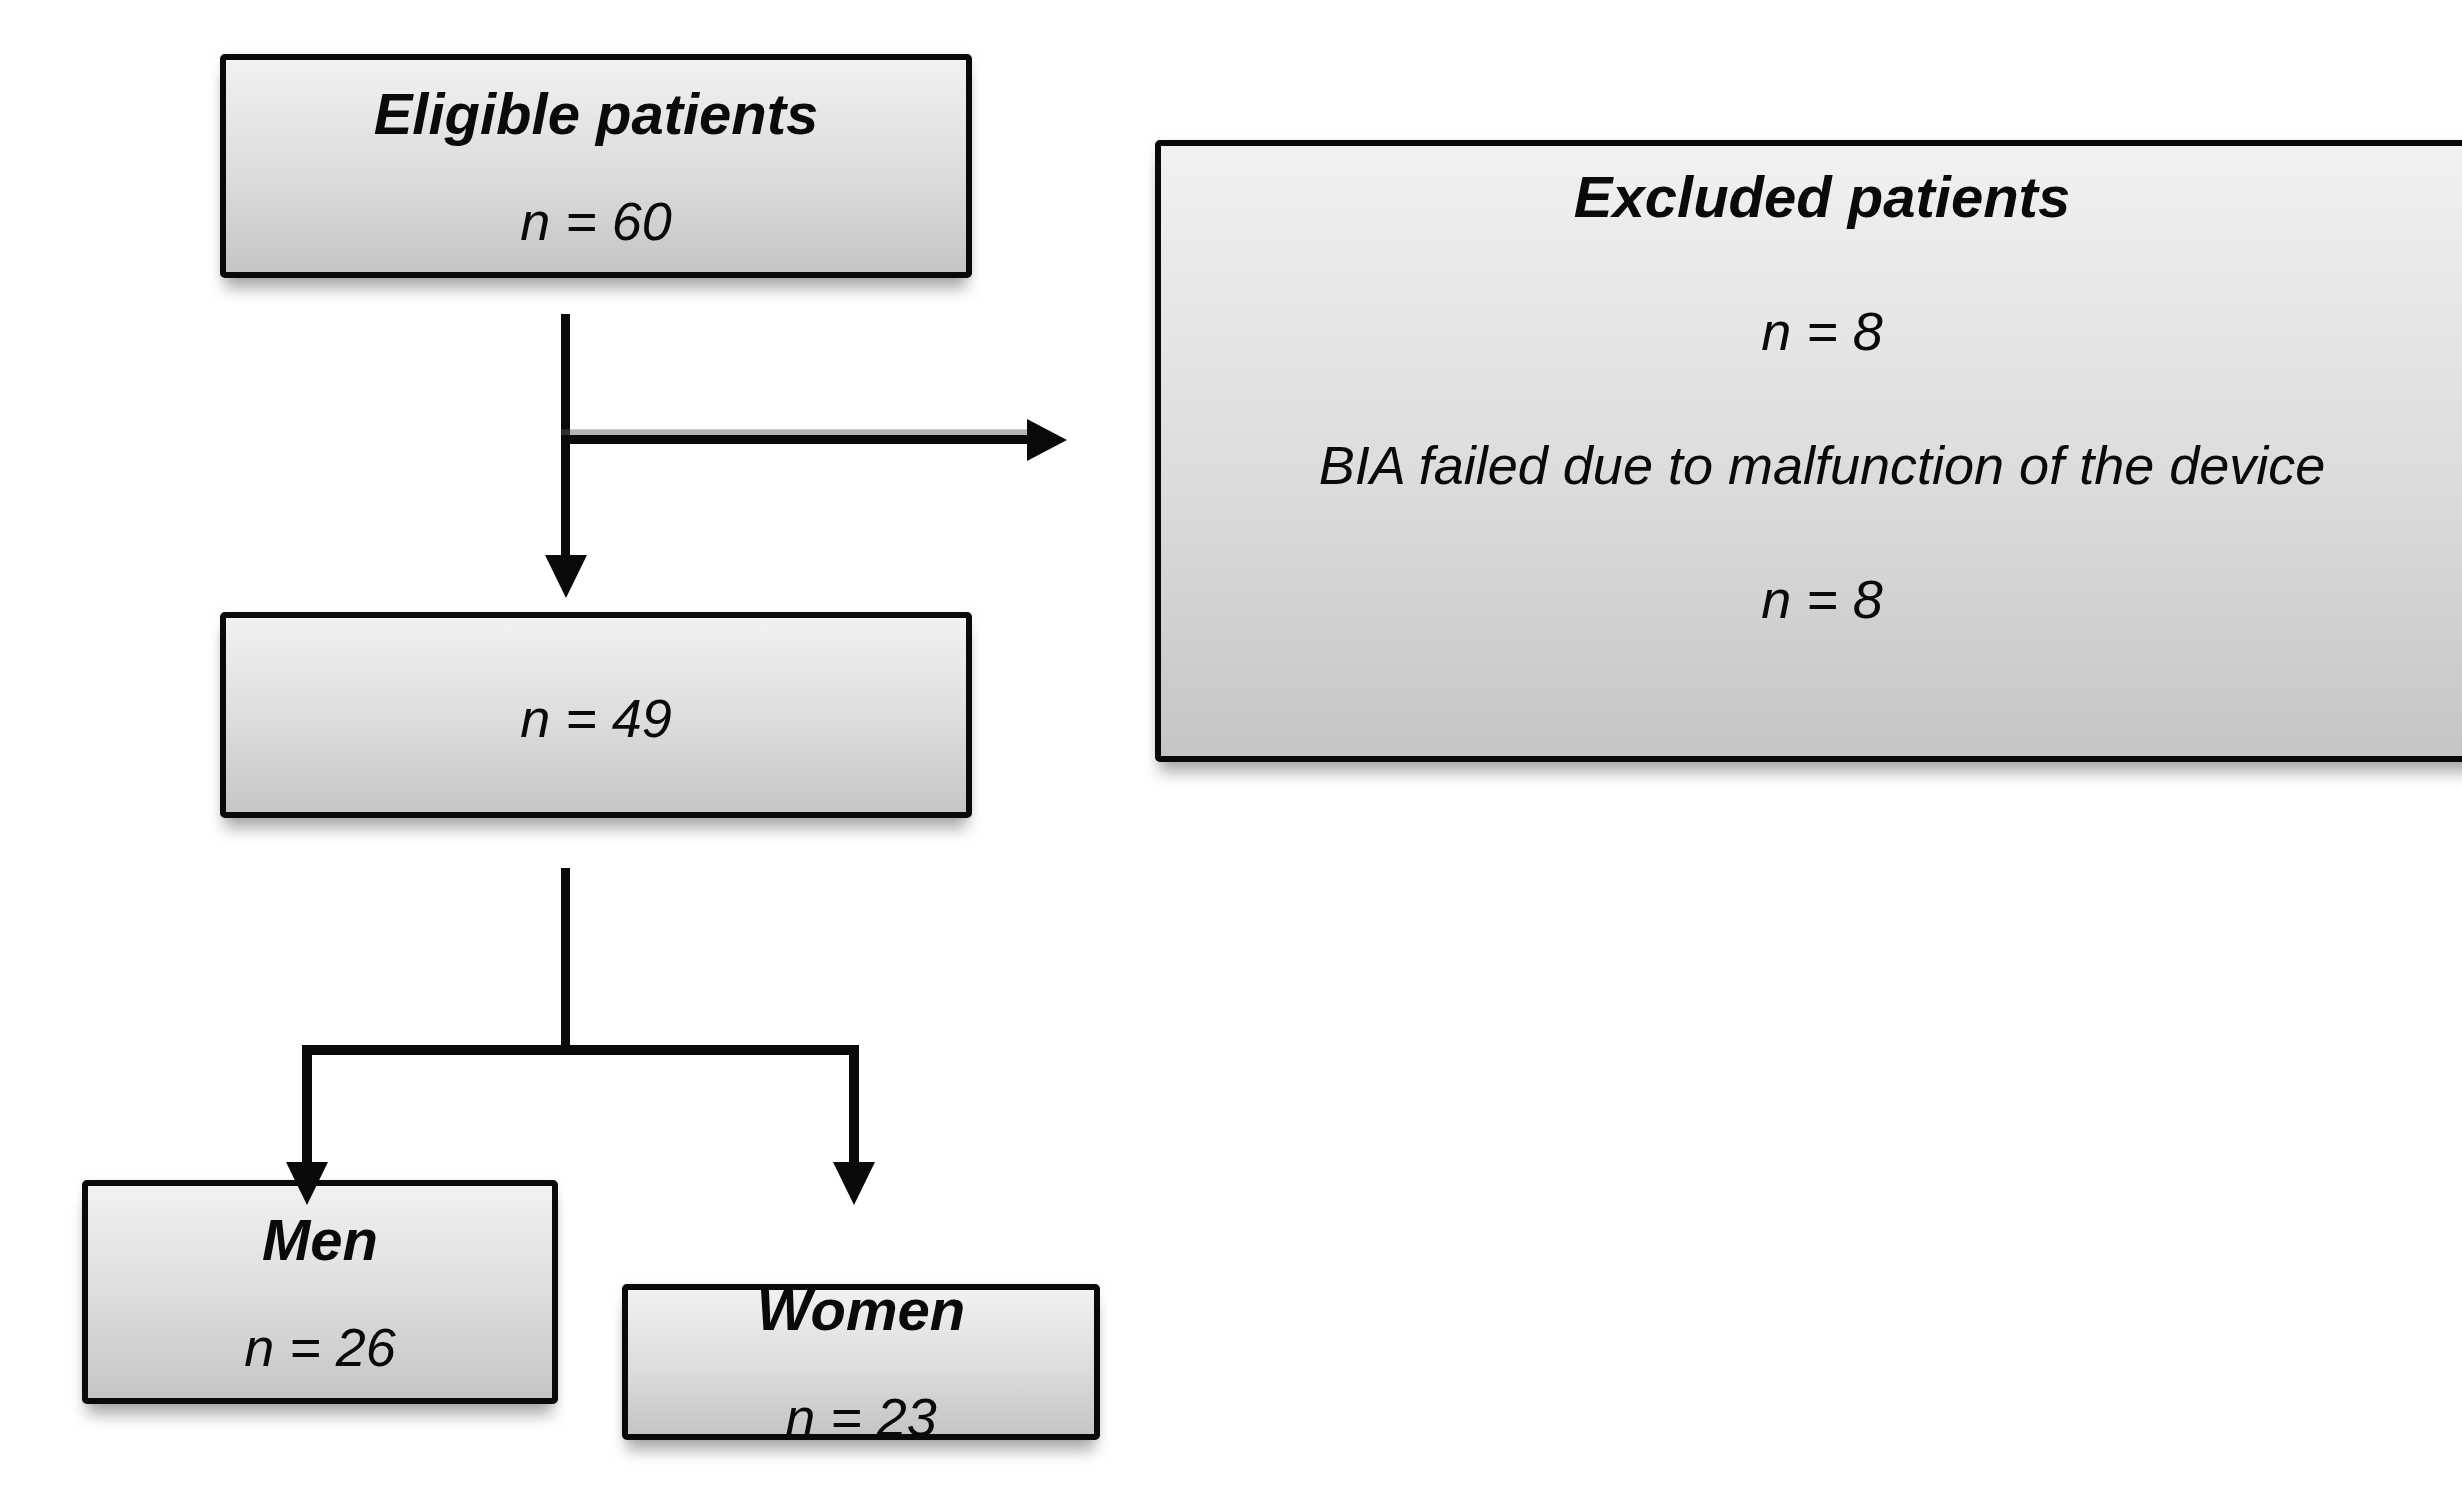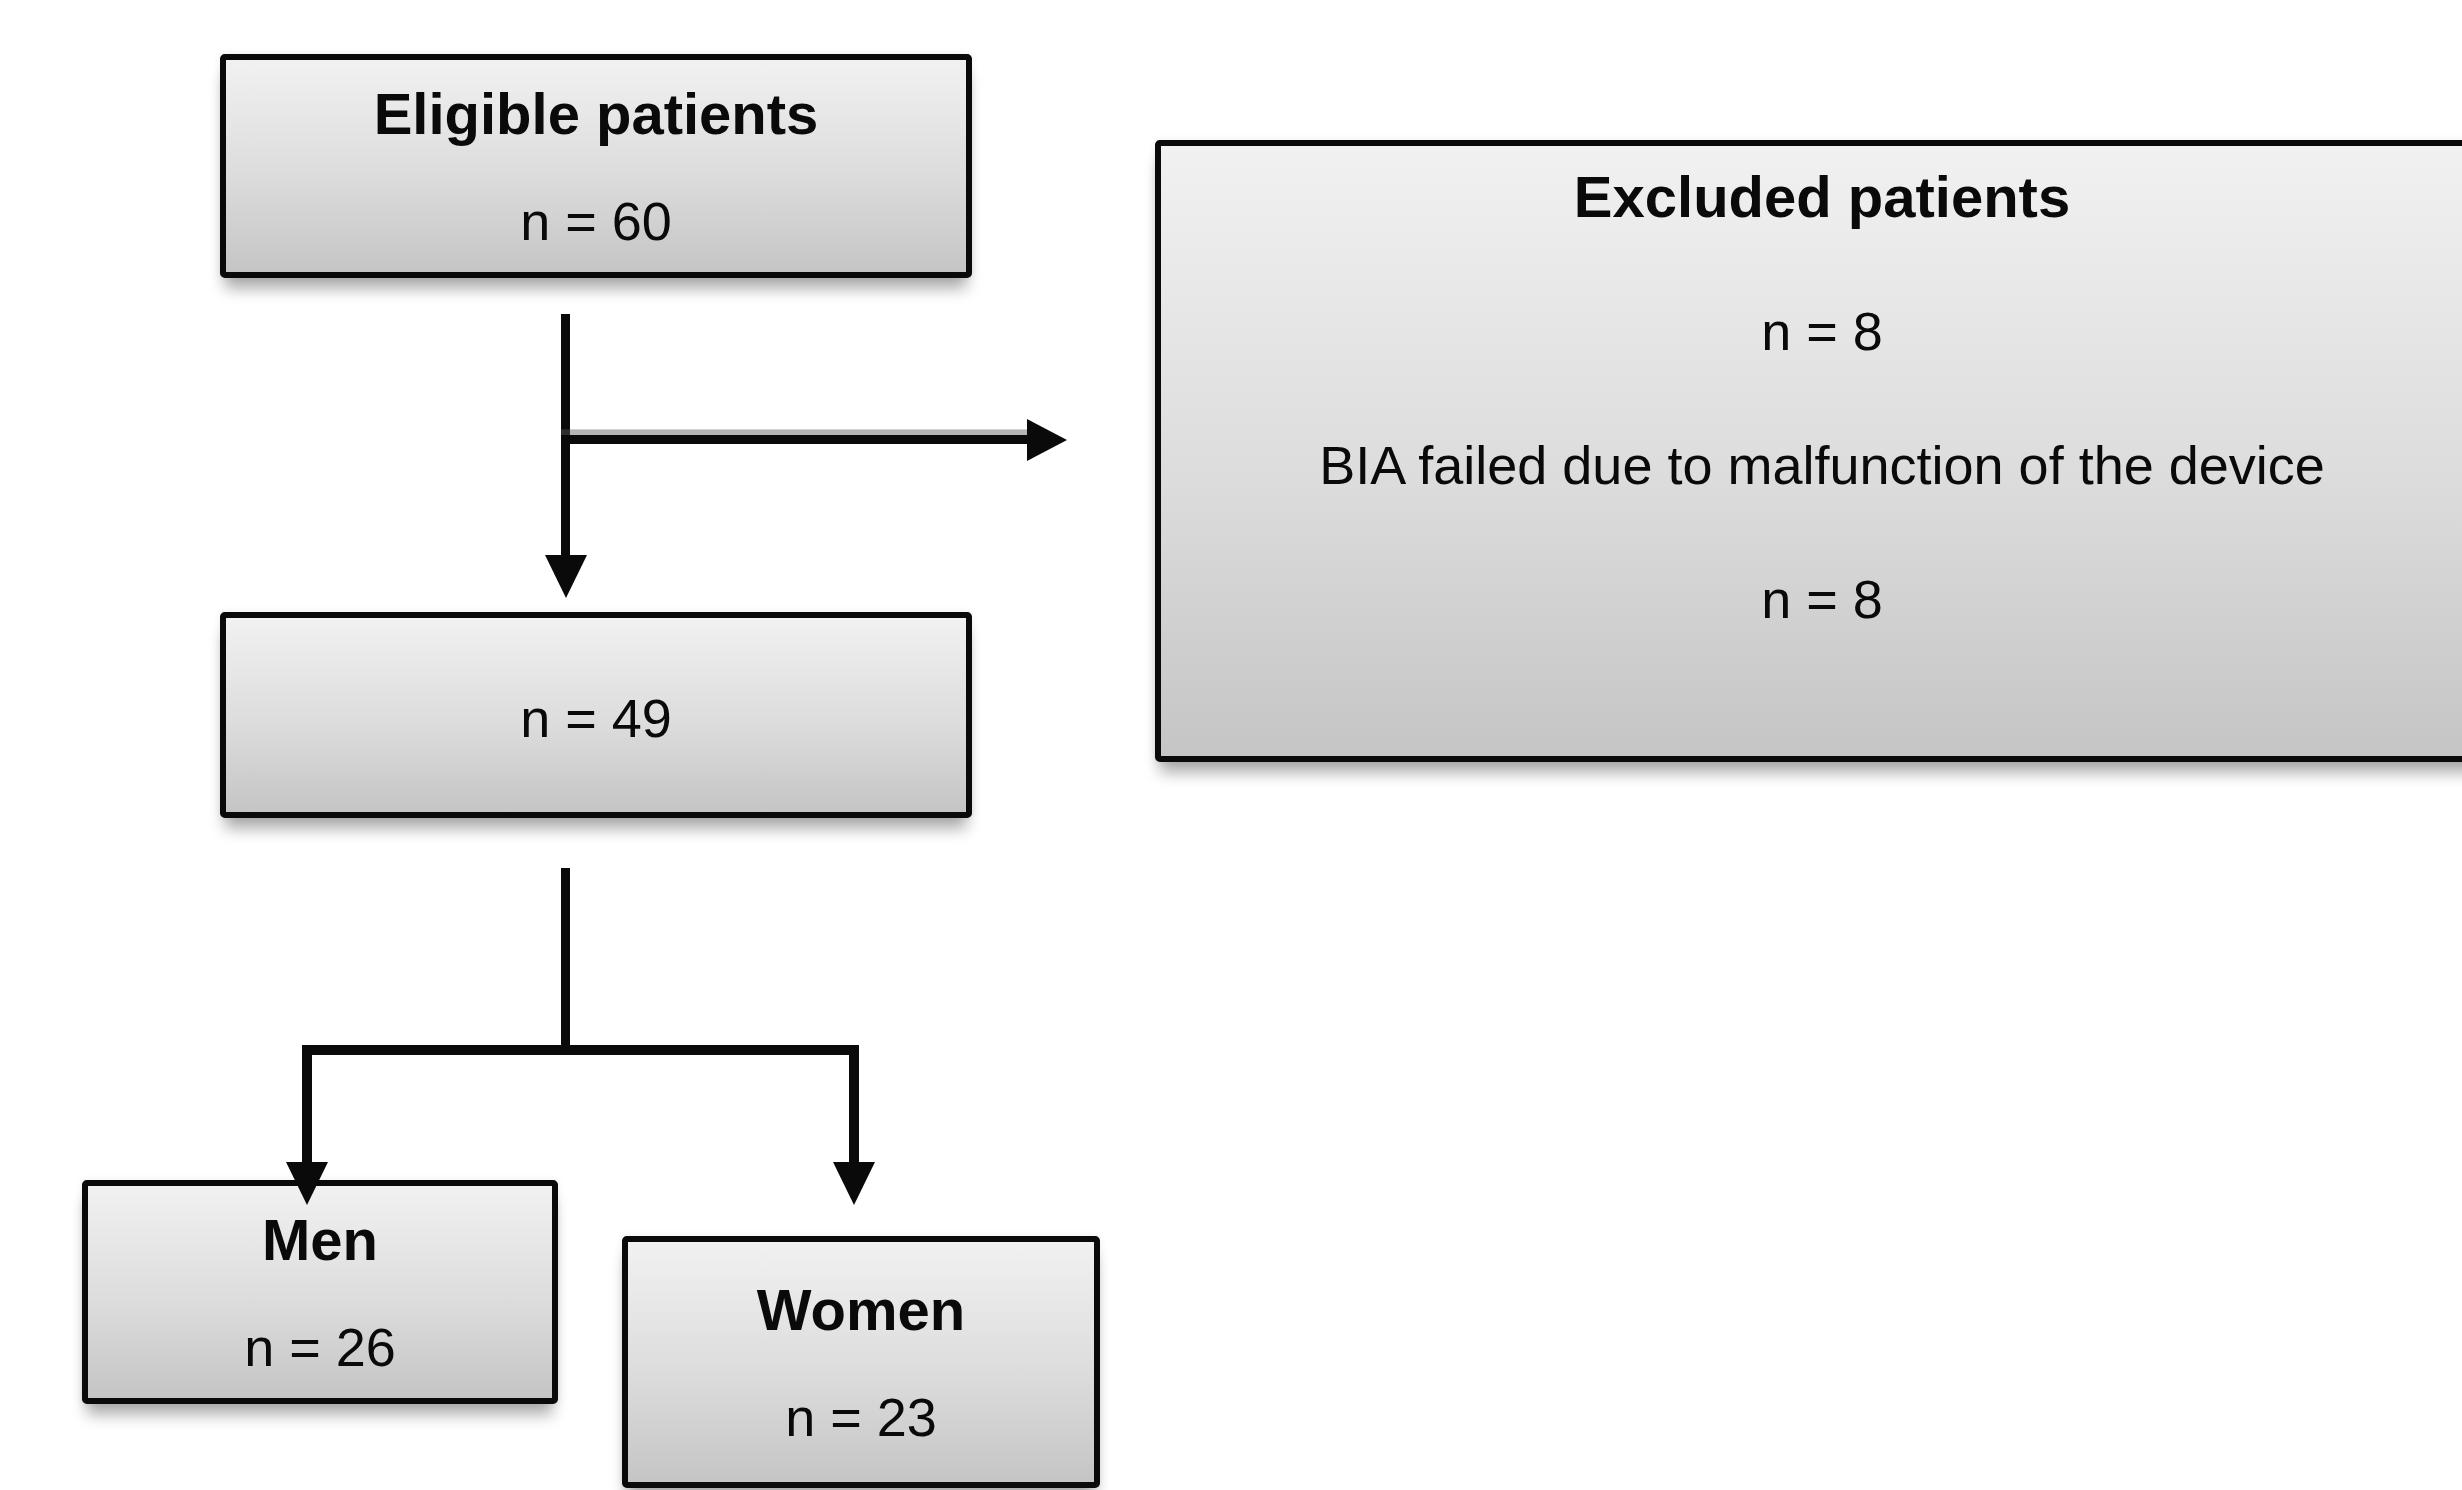--- a/index.html
+++ b/index.html
@@ -27,36 +27,36 @@
                 var(--fill-top, #f1f1f1) 0%,
                 var(--fill-mid, #dcdcdc) 55%,
                 var(--fill-bottom, #c5c5c5) 100%);
     box-shadow: 0 16px 14.4px -4.8px rgba(0,0,0,0.33), 0 0 8px rgba(0,0,0,0.07);
     display: flex;
     flex-direction: column;
     align-items: center;
     justify-content: center;
     text-align: center;
   }
-  .box p { margin: 16px; white-space: nowrap; }
+  .box p { margin: 16px; white-space: nowrap; font-style: italic; }
   .box .title {
     font-size: 58px;
     font-weight: bold;
     line-height: 72px;
   }
   .box .count {
     font-size: 54px;
     line-height: 66px;
     margin-top: 22.4px;
   }
 
   #box-eligible { left: 220px;  top: 54px;   width: 752px;  height: 224px; }
   #box-included { left: 220px;  top: 612px;  width: 752px;  height: 206px; }
   #box-men      { left: 82px;  top: 1180px; width: 476px;  height: 224px; }
-  #box-women    { left: 622px;  top: 1236px; width: 478px;  height: 252px; }
+  #box-women    { left: 622px;  top: 1284px; width: 478px;  height: 156px; }
 
   #box-excluded {
     left: 1155px; top: 140px; width: 1334px; height: 622px;
     justify-content: flex-start;
     padding-top: 0;
   }
   #box-excluded p { line-height: 102px; font-size: 54px; }
   #box-excluded .title { font-size: 58px; line-height: 102px; margin-top: 0; }
 
   

